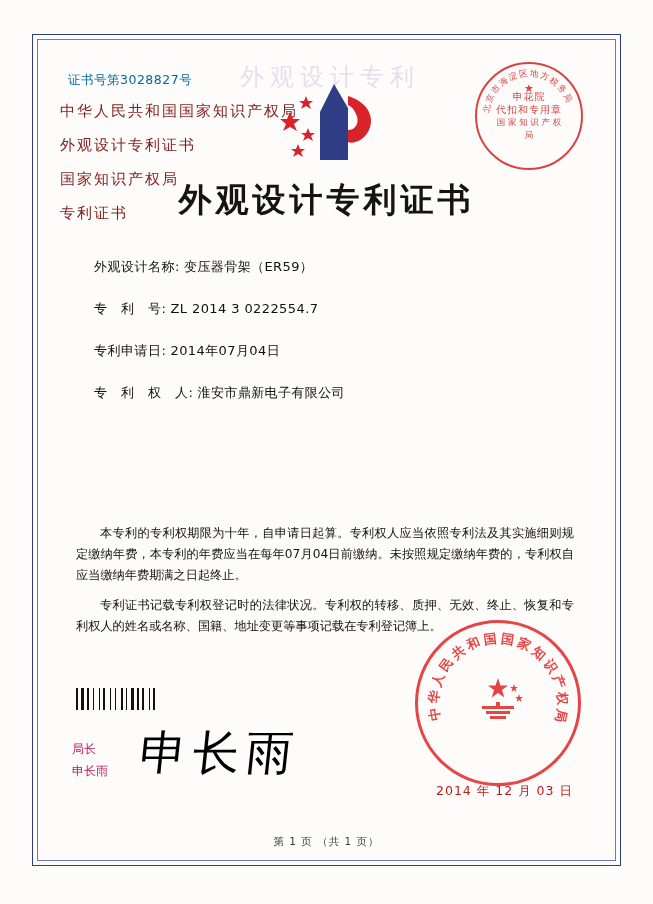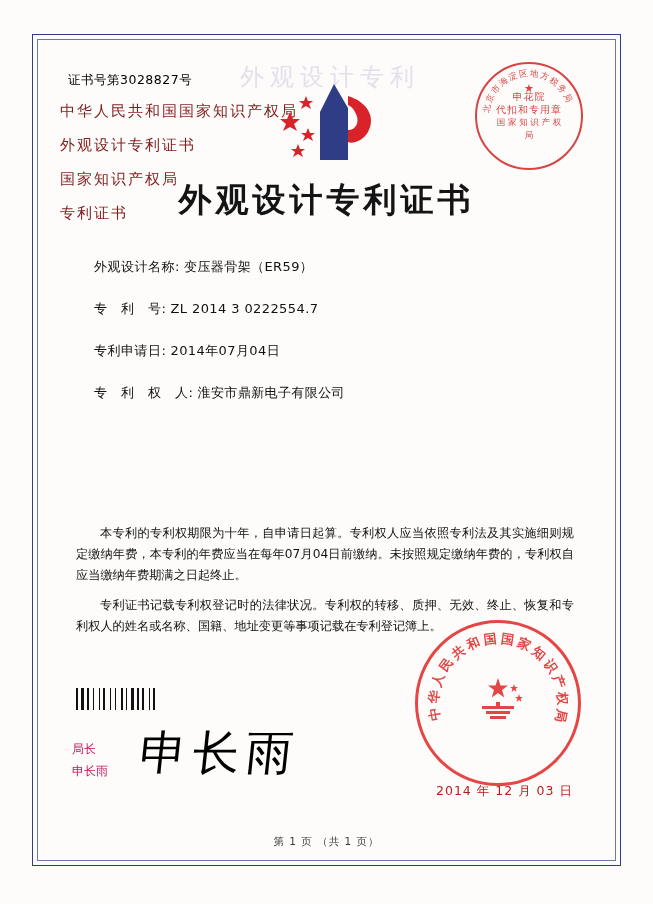--- a/index.html
+++ b/index.html
@@ -66,21 +66,21 @@
     color: #7f1d1d;
     font-size: 15px;
     letter-spacing: 2px;
   }
 
   .cert-no {
     position: absolute;
     left: 68px;
     top: 72px;
     font-size: 12.5px;
-    color: #000000;
+    color: #0369a1;
     z-index: 5;
     letter-spacing: 0.5px;
   }
 
   
   .logo {
     position: absolute;
     left: 272px;
     top: 82px;
     width: 110px;

